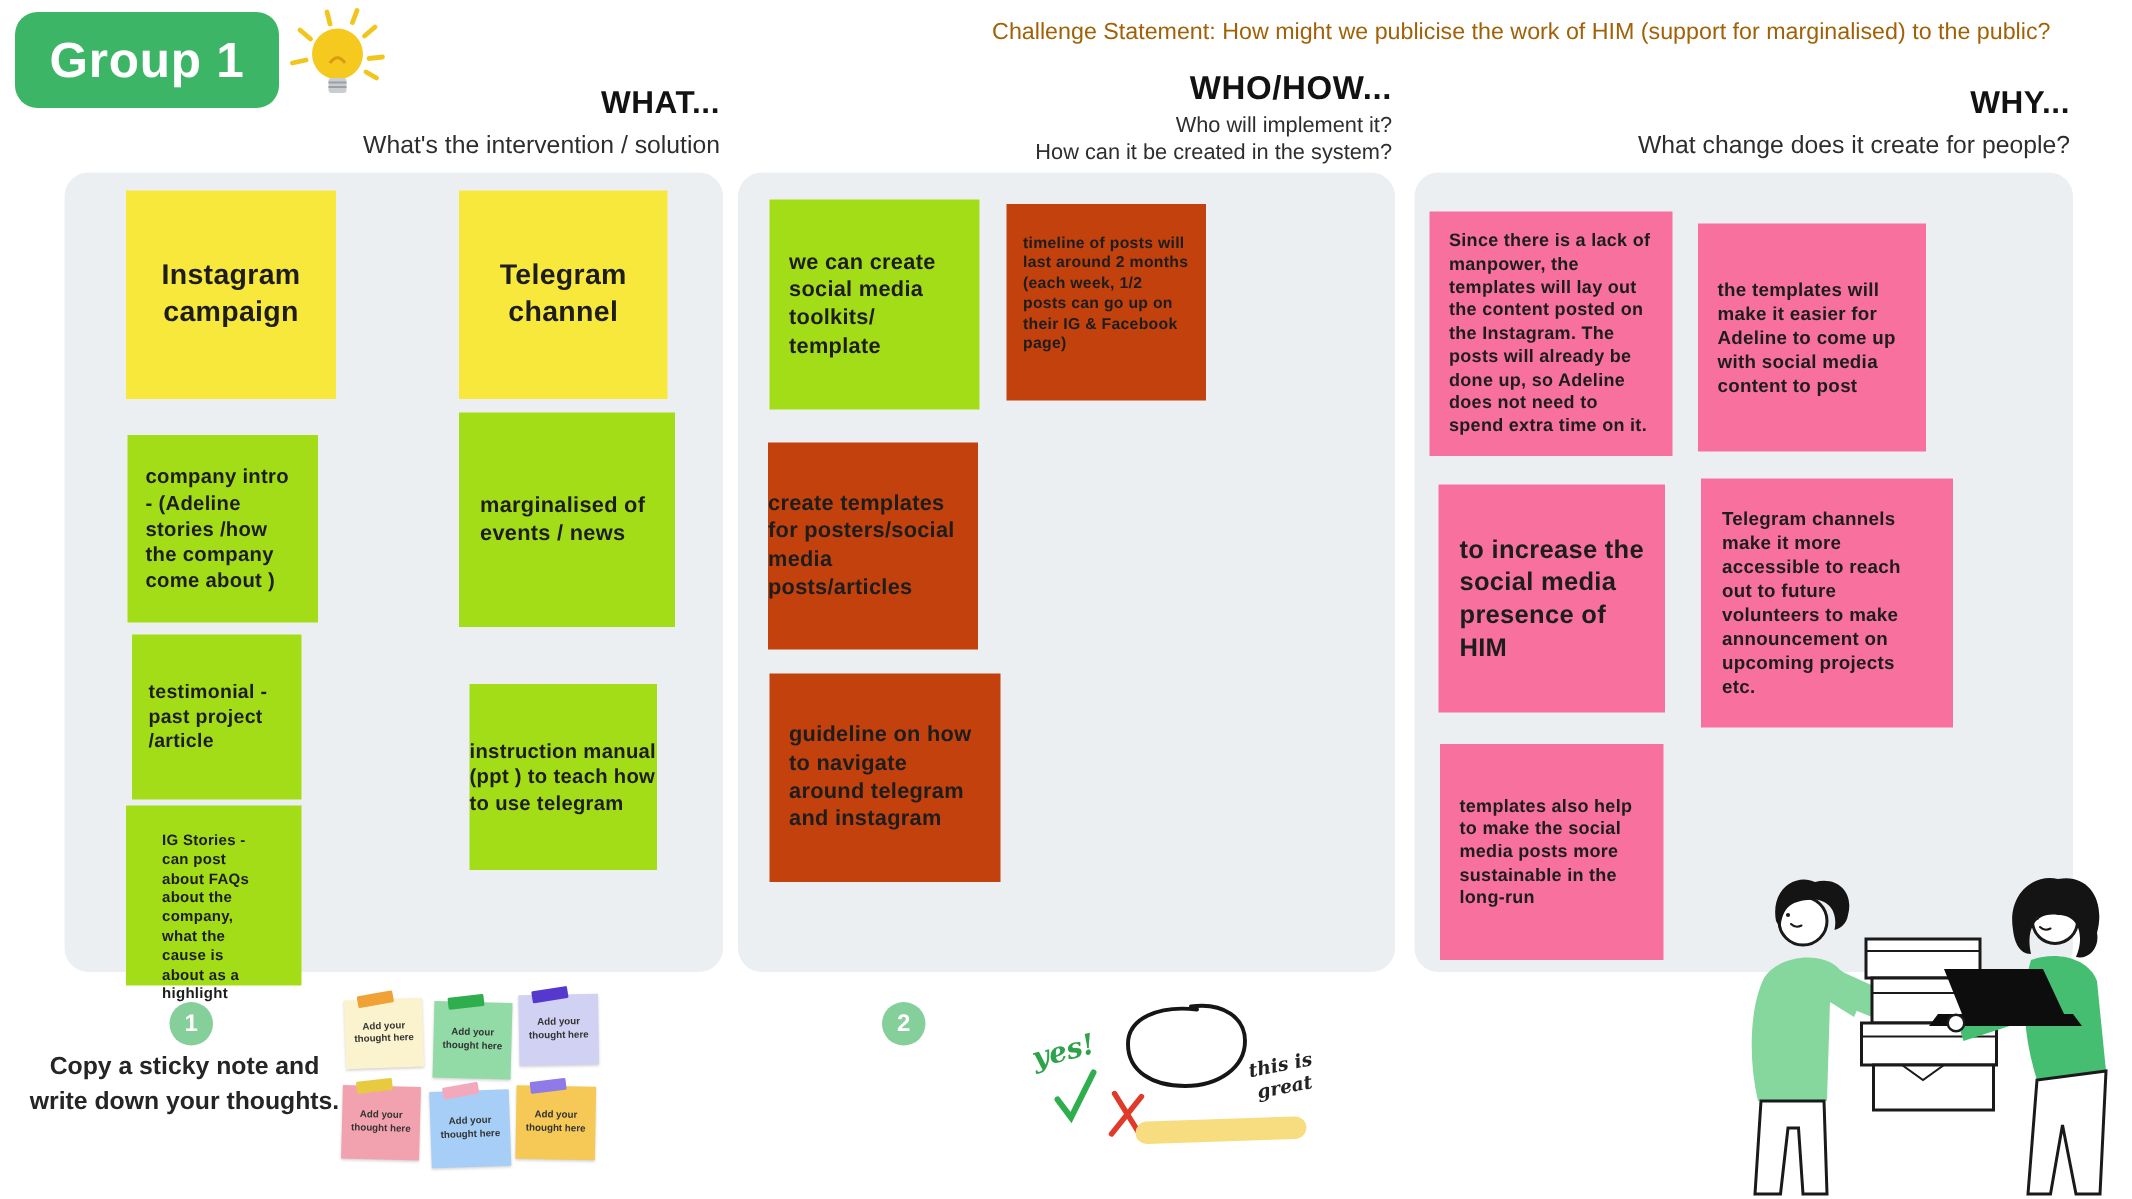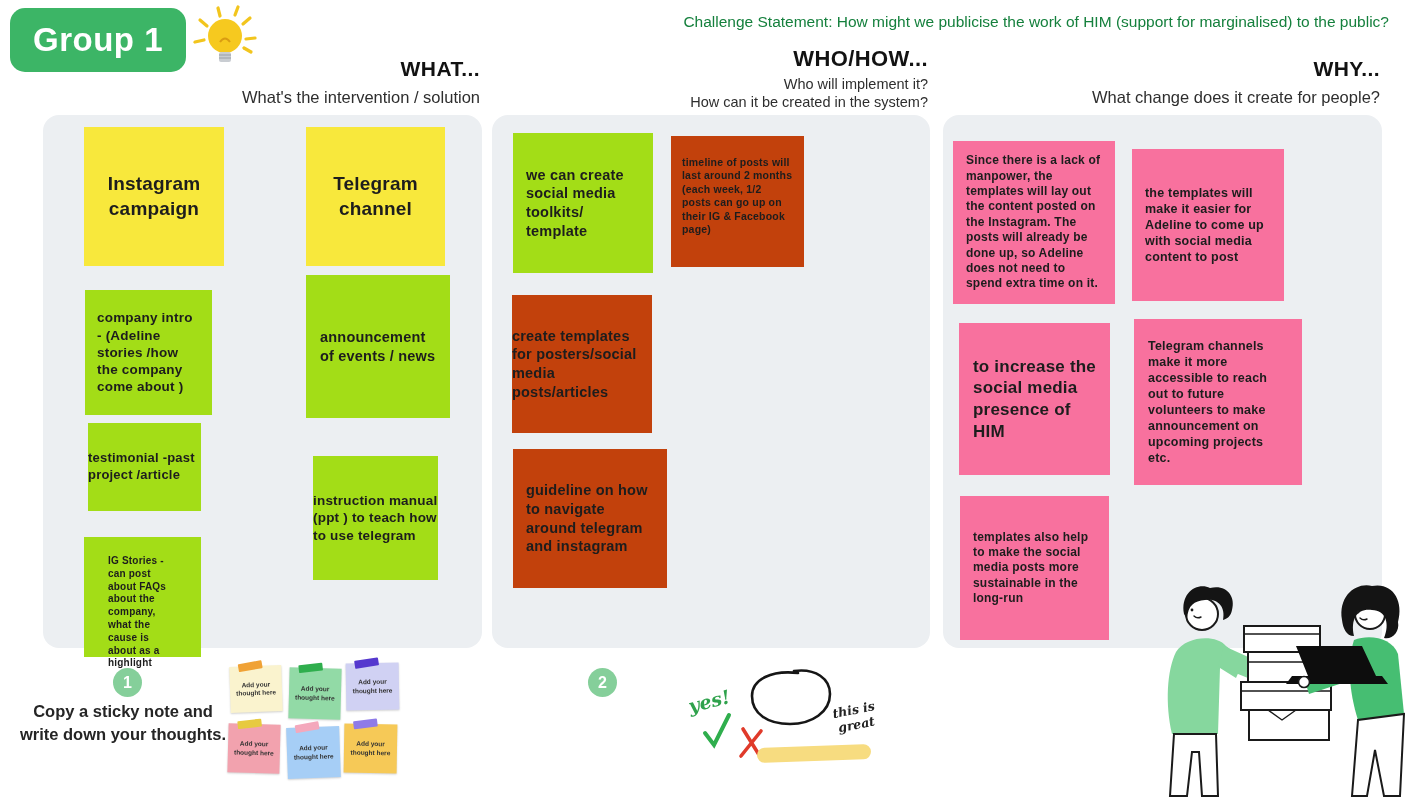--- a/index.html
+++ b/index.html
@@ -4,21 +4,21 @@
 <style>
   html,body{margin:0;padding:0;background:#fff;}
   .board{position:relative;width:1421px;height:799px;overflow:hidden;background:#fff;
          font-family:"Liberation Sans",sans-serif;}
 
   
   .group-badge{position:absolute;left:10px;top:8px;width:176px;height:64px;border-radius:15px;
     background:#3CB566;color:#fff;font-size:33px;font-weight:bold;display:flex;
     align-items:center;justify-content:center;letter-spacing:.5px;}
   .bulb{position:absolute;left:192px;top:4px;}
-  .challenge{position:absolute;right:32px;top:13px;font-size:15.5px;color:#15803d;font-weight:500;}
+  .challenge{position:absolute;right:54px;top:13px;font-size:15.5px;color:#a16207;font-weight:500;}
 
   
   .col-header{position:absolute;text-align:right;}
   #hdr-what{left:43px;top:57px;width:437px;}
   #hdr-whohow{left:492px;top:46px;width:436px;}
   #hdr-why{left:943px;top:57px;width:437px;}
   .col-title{font-size:21px;font-weight:800;color:#121212;letter-spacing:.4px;}
   #hdr-whohow .col-title{font-size:22px;}
   .col-sub{font-size:16.5px;color:#2e2e2e;margin-top:7px;}
   #hdr-whohow .col-sub{font-size:14.5px;margin-top:3px;line-height:1.25;}
@@ -34,21 +34,21 @@
     font-weight:700;color:#1d1d1d;line-height:1.28;letter-spacing:.2px;text-align:left;}
   .note.c{justify-content:center;text-align:center;}
   .yellow{background:#F8E83C;}
   .green{background:#A3DD17;}
   .blue{background:#c2410c;}
   .pink{background:#F8719E;}
   #n1{left:84px;top:127px;width:140px;height:139px;font-size:19px;padding:10px;}
   #n2{left:306px;top:127px;width:139px;height:139px;font-size:19px;padding:10px;}
   #n3{left:85px;top:290px;width:127px;height:125px;font-size:13.5px;padding:12px;}
   #n4{left:306px;top:275px;width:144px;height:143px;font-size:14.5px;padding:14px;}
-  #n5{left:88px;top:423px;width:113px;height:88px;font-size:13px;}
+  #n5{left:88px;top:423px;width:113px;height:110px;font-size:13px;padding:11px;}
   #n6{left:84px;top:537px;width:117px;height:120px;font-size:10px;padding:24px;align-items:flex-start;padding-top:18px;}
   #n7{left:313px;top:456px;width:125px;height:124px;font-size:13.5px;padding:0;}
   #n8{left:513px;top:133px;width:140px;height:140px;font-size:14.5px;padding:13px;}
   #n9{left:671px;top:136px;width:133px;height:131px;font-size:10.5px;padding:11px;align-items:flex-start;padding-top:20px;}
   #n10{left:512px;top:295px;width:140px;height:138px;font-size:14.5px;}
   #n11{left:513px;top:449px;width:154px;height:139px;font-size:14.5px;padding:13px;}
   #n12{left:953px;top:141px;width:162px;height:163px;font-size:12px;padding:13px;}
   #n13{left:1132px;top:149px;width:152px;height:152px;font-size:12.5px;padding:13px;}
   #n14{left:959px;top:323px;width:151px;height:152px;font-size:17px;padding:14px;}
   #n15{left:1134px;top:319px;width:168px;height:166px;font-size:12.5px;padding:14px;}
@@ -131,21 +131,21 @@
     <div class="col-sub">What change does it create for people?</div>
   </div>
 
   <div class="panel" id="panel-what"></div>
   <div class="panel" id="panel-whohow"></div>
   <div class="panel" id="panel-why"></div>
 
   <div class="note yellow c" id="n1">Instagram campaign</div>
   <div class="note yellow c" id="n2">Telegram channel</div>
   <div class="note green" id="n3">company intro - (Adeline stories /how the company come about )</div>
-  <div class="note green" id="n4">announcement of events / news</div>
+  <div class="note green" id="n4">marginalised of events / news</div>
   <div class="note green" id="n5">testimonial -past project /article</div>
   <div class="note green" id="n6">IG Stories - can post about FAQs about the company, what the cause is about as a highlight</div>
   <div class="note green" id="n7">instruction manual (ppt ) to teach how to use telegram</div>
 
   <div class="note green" id="n8">we can create social media toolkits/ template</div>
   <div class="note blue" id="n9">timeline of posts will last around 2 months (each week, 1/2 posts can go up on their IG &amp; Facebook page)</div>
   <div class="note blue" id="n10">create templates for posters/social media posts/articles</div>
   <div class="note blue" id="n11">guideline on how to navigate around telegram and instagram</div>
 
   <div class="note pink" id="n12">Since there is a lack of manpower, the templates will lay out the content posted on the Instagram. The posts will already be done up, so Adeline does not need to spend extra time on it.</div>

